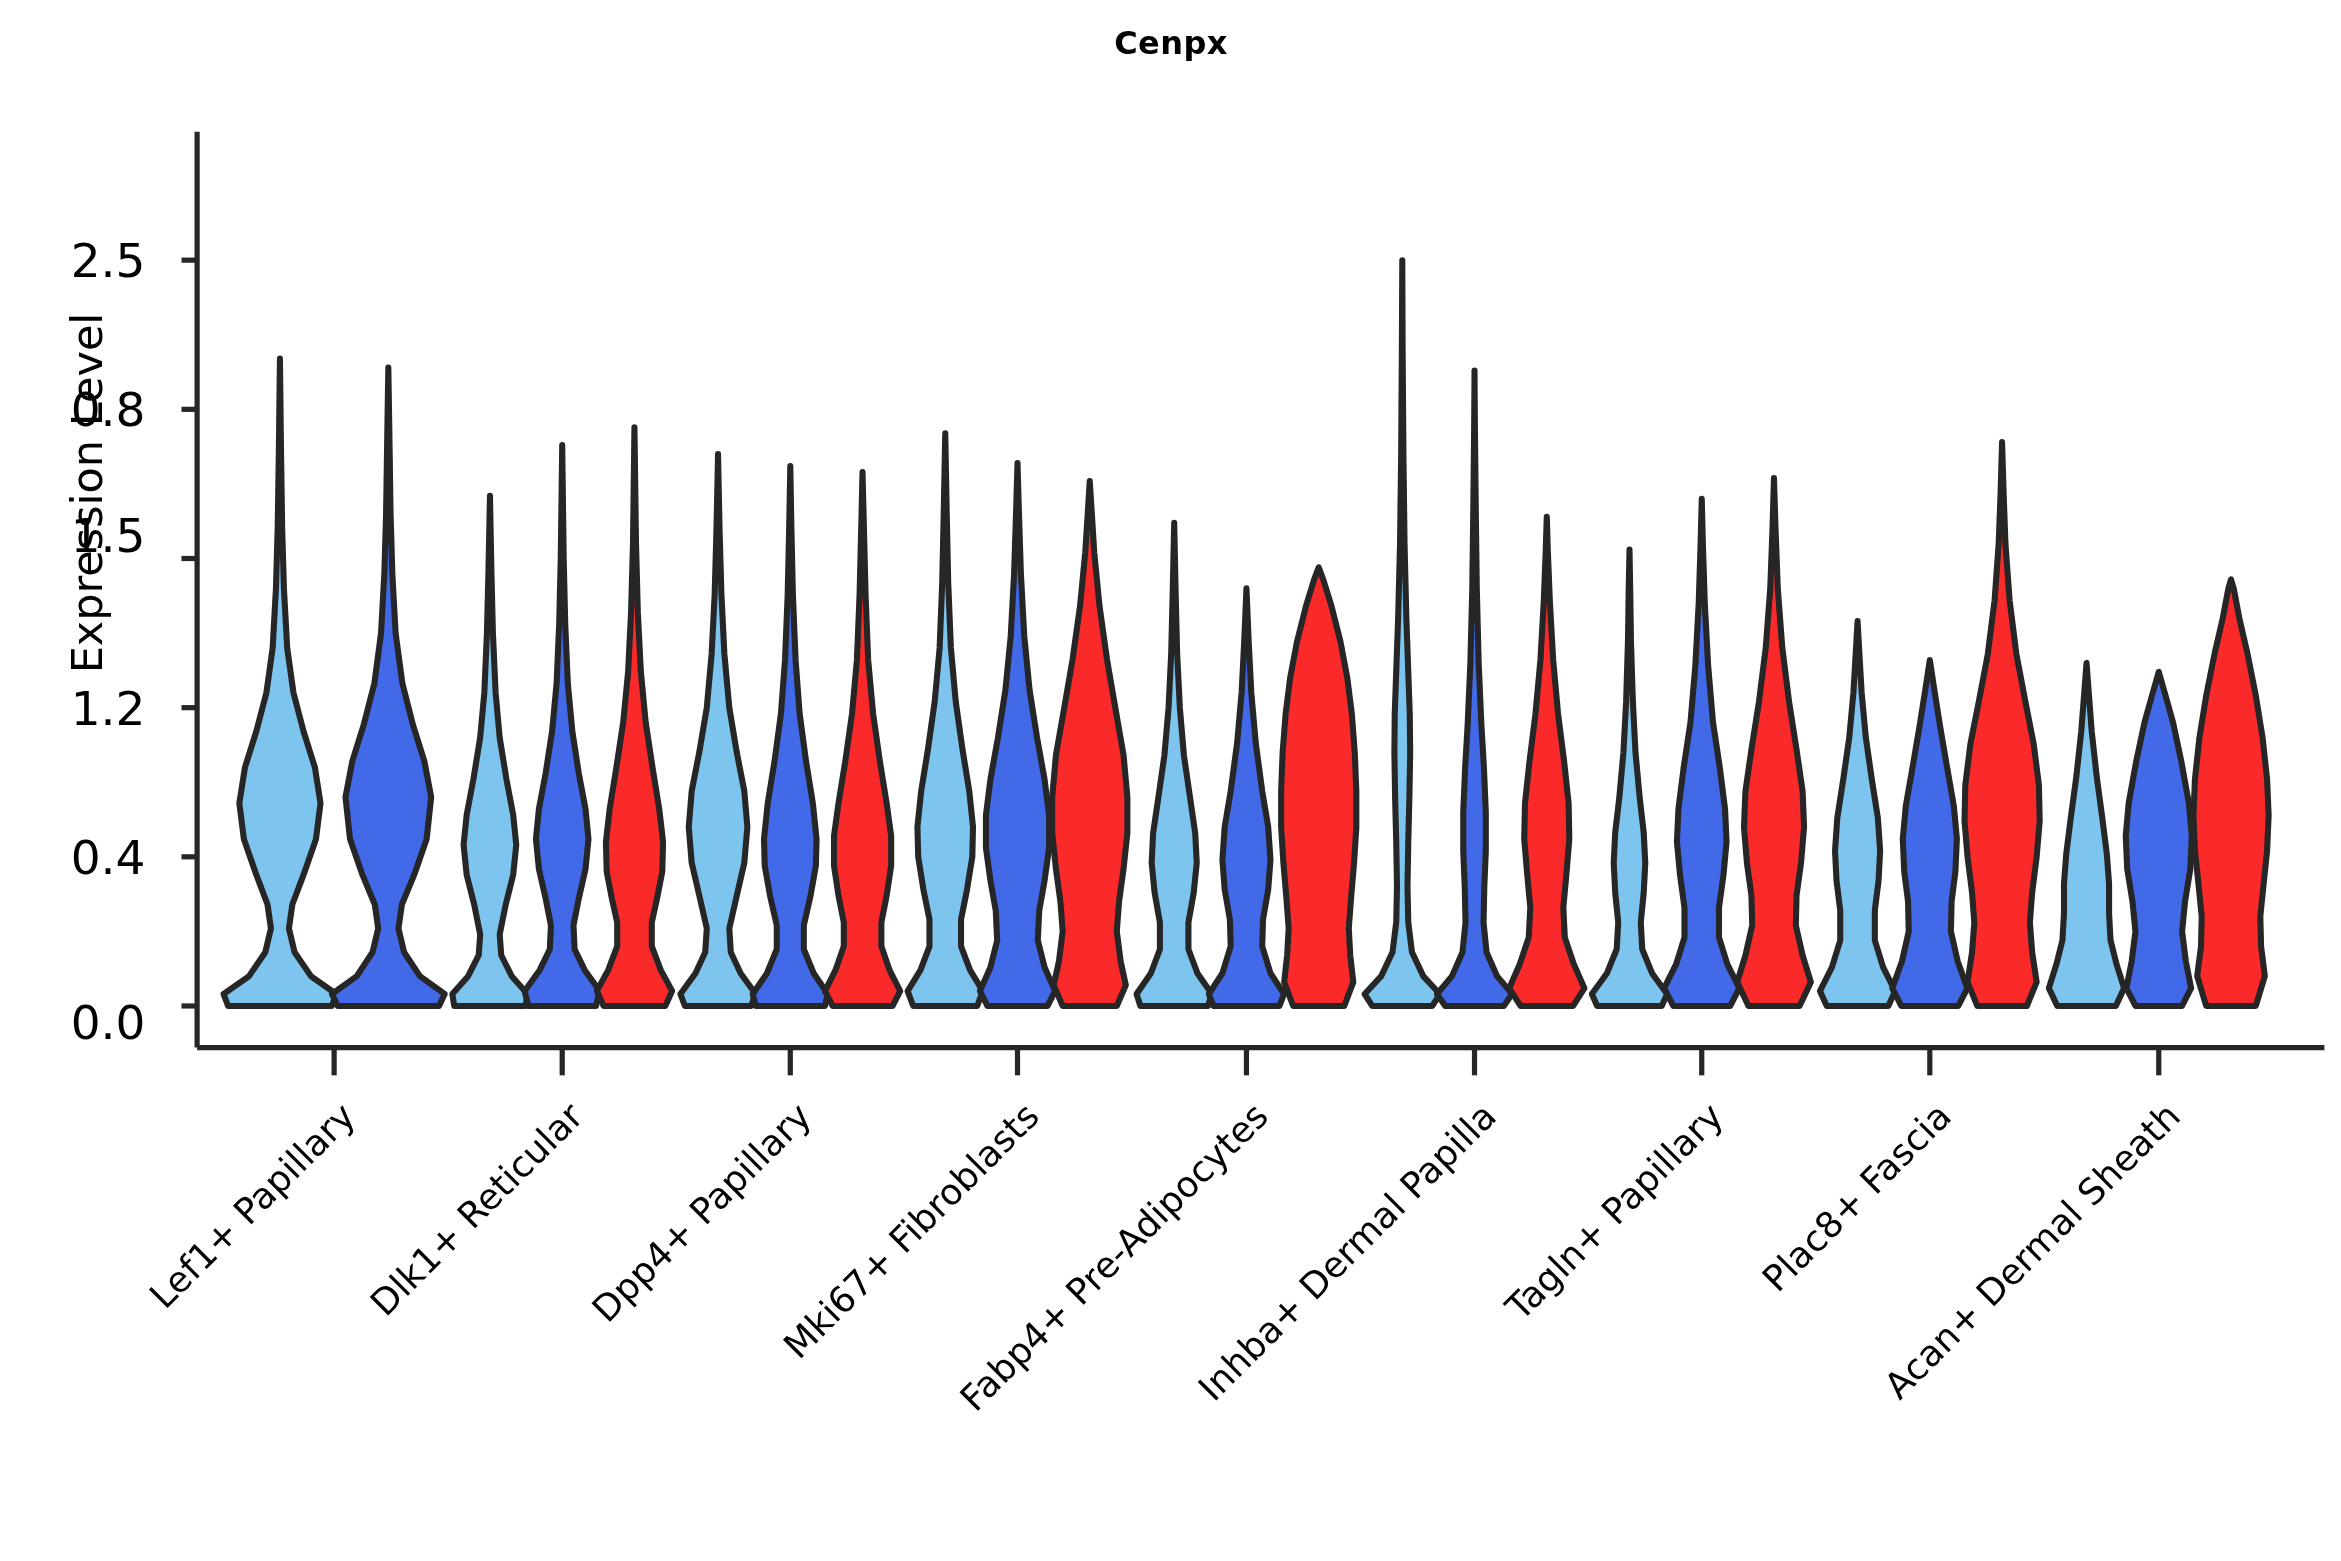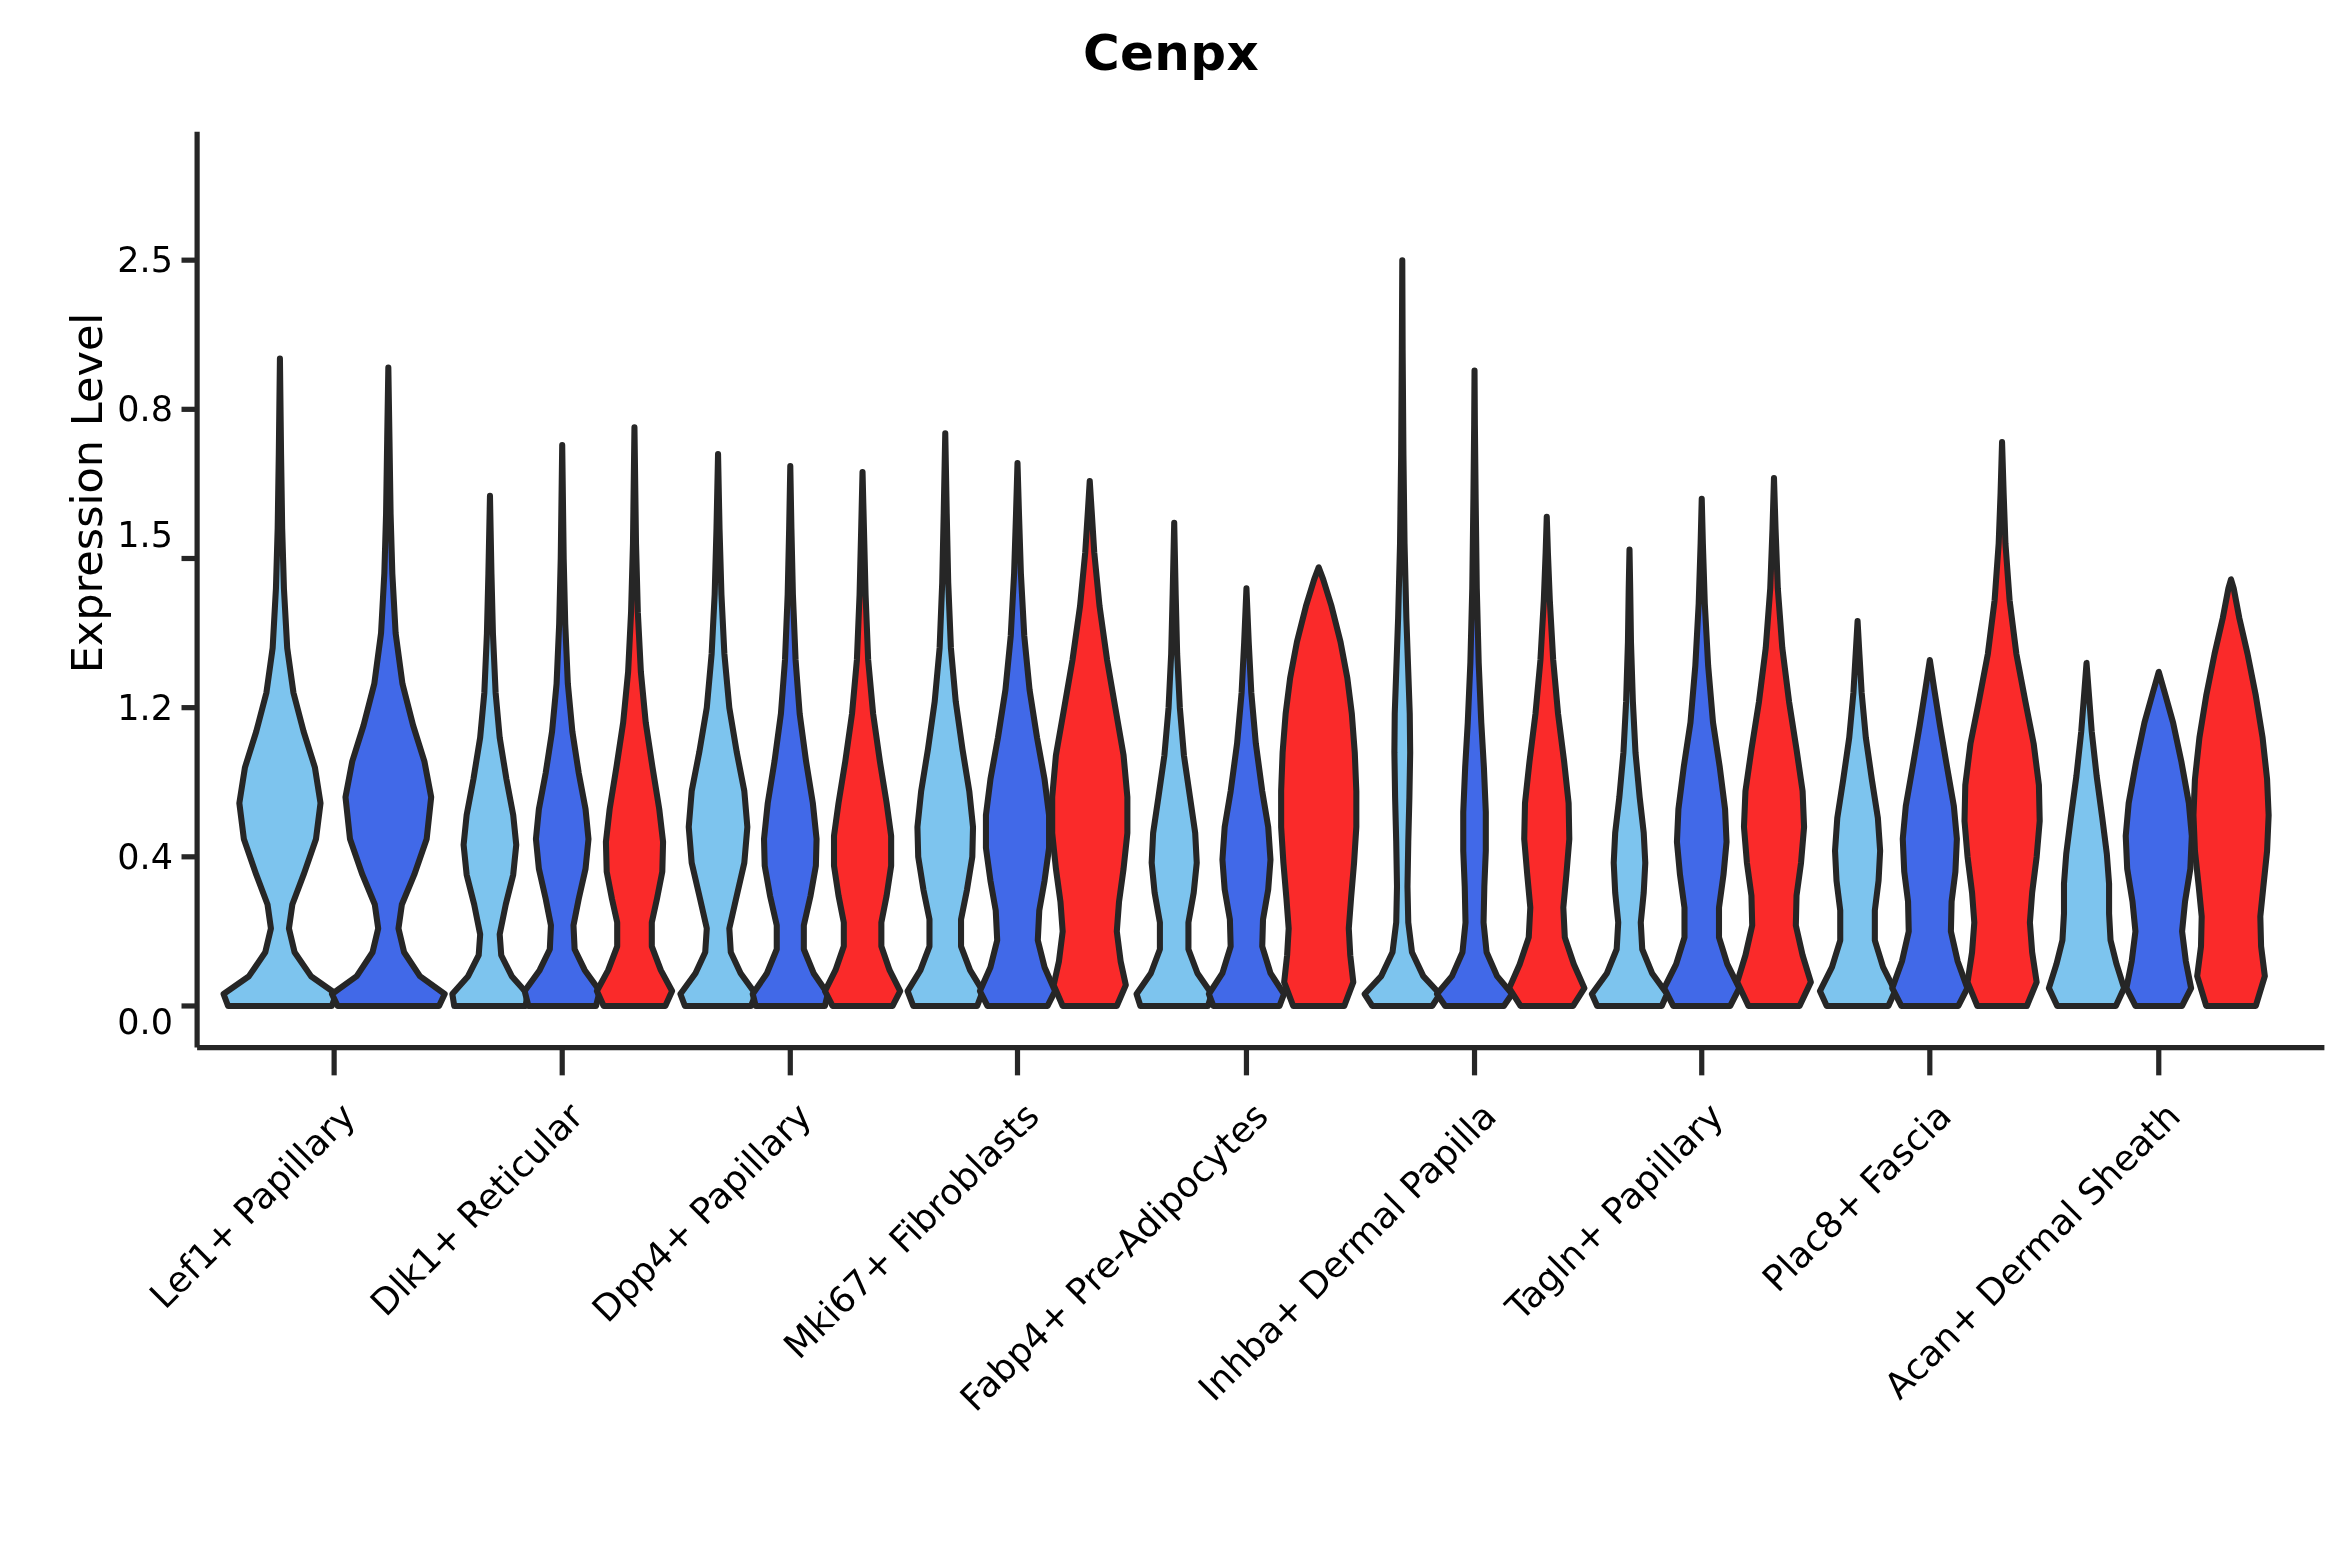--- a/index.html
+++ b/index.html
@@ -1,23 +1,23 @@
 <!DOCTYPE html>
 <html style="font-size:14px"><head>
 <meta charset="utf-8">
 <style>
   html,body{margin:0;padding:0;background:#ffffff;}
   body{width:2342px;height:1561px;position:relative;overflow:hidden;
        font-family:"DejaVu Sans","Liberation Sans",sans-serif;color:#000;}
   #stage{position:absolute;left:0;top:0;width:2342px;height:1561px;}
   #title{position:absolute;left:0;top:24px;width:2342px;text-align:center;
-         font-size:50px;font-weight:bold;letter-spacing:0.4px;}
+         font-size:32px;font-weight:bold;letter-spacing:0.4px;}
   #ylabel{position:absolute;left:-217px;top:468px;width:607px;text-align:center;
           font-size:43px;transform:rotate(-90deg);transform-origin:50% 50%;}
-  .ytick-lab{position:absolute;right:0;width:130px;text-align:right;font-size:35px;
+  .ytick-lab{position:absolute;right:0;width:130px;text-align:center;font-size:47px;
              transform:translateY(-50%);}
   #ylabels-wrap{position:absolute;left:26px;top:0;width:147px;height:1561px;}
   svg#plot{position:absolute;left:0;top:0;}
   .xlab{position:absolute;font-size:36px;white-space:nowrap;
         transform-origin:right top;transform:rotate(-45deg);text-align:right;}
 </style>
 </head>
 <body>
 
 <div id="stage">

